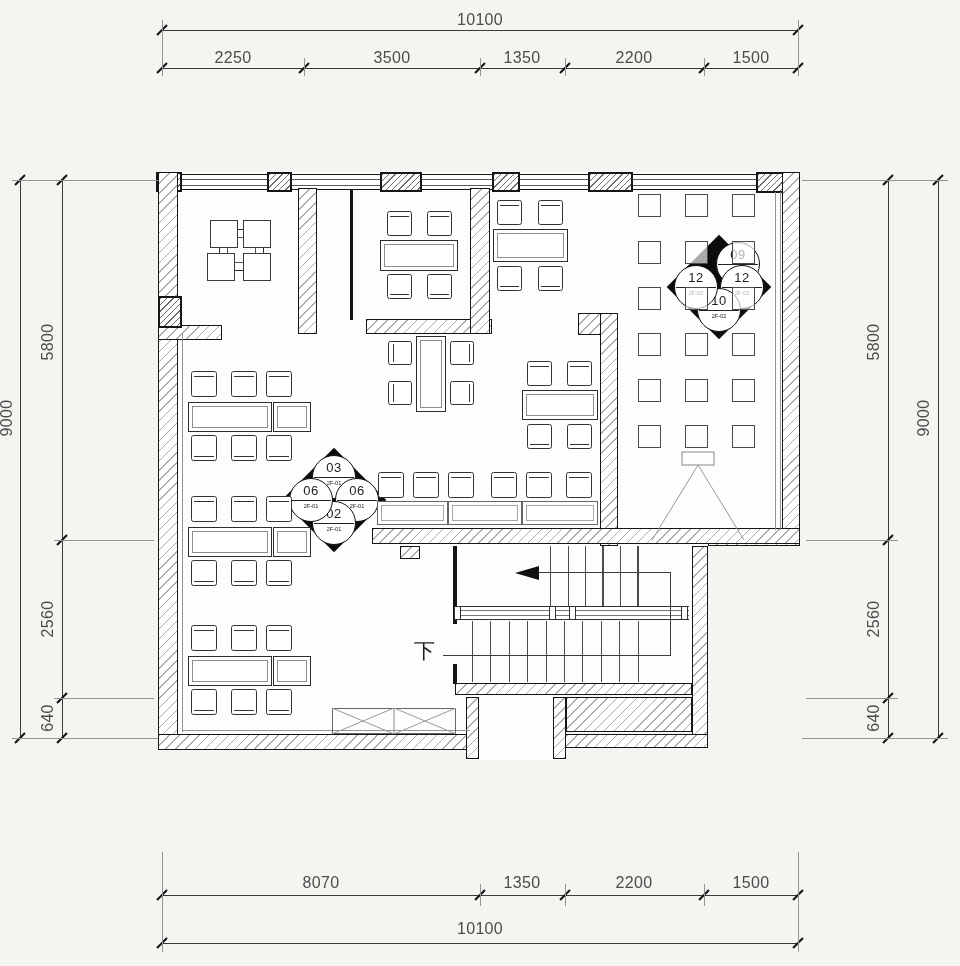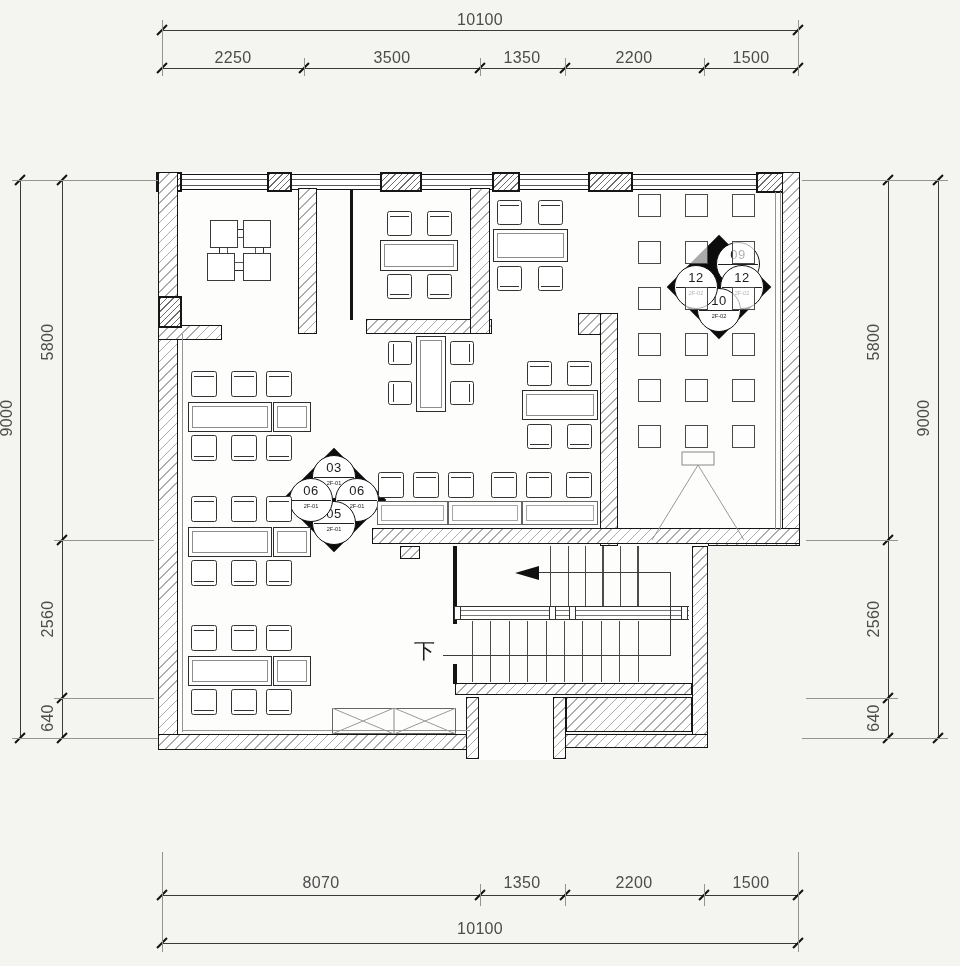--- a/index.html
+++ b/index.html
@@ -125,21 +125,21 @@
   <div class="dmk" style="left:297px;top:463px"></div>
   <div class="mcirc" style="left:312px;top:455px">
     <span class="mnum">03</span>
     <span class="mref">2F-01</span>
   </div>
   <div class="mcirc" style="left:335px;top:478px">
     <span class="mnum">06</span>
     <span class="mref">2F-01</span>
   </div>
   <div class="mcirc" style="left:312px;top:501px">
-    <span class="mnum">05</span>
+    <span class="mnum">02</span>
     <span class="mref">2F-01</span>
   </div>
   <div class="mcirc" style="left:289px;top:478px">
     <span class="mnum">06</span>
     <span class="mref">2F-01</span>
   </div>
 
   <div class="dmk" style="left:682px;top:250px"></div>
   <div class="mcirc" style="left:716px;top:242px">
     <span class="mnum">09</span>

